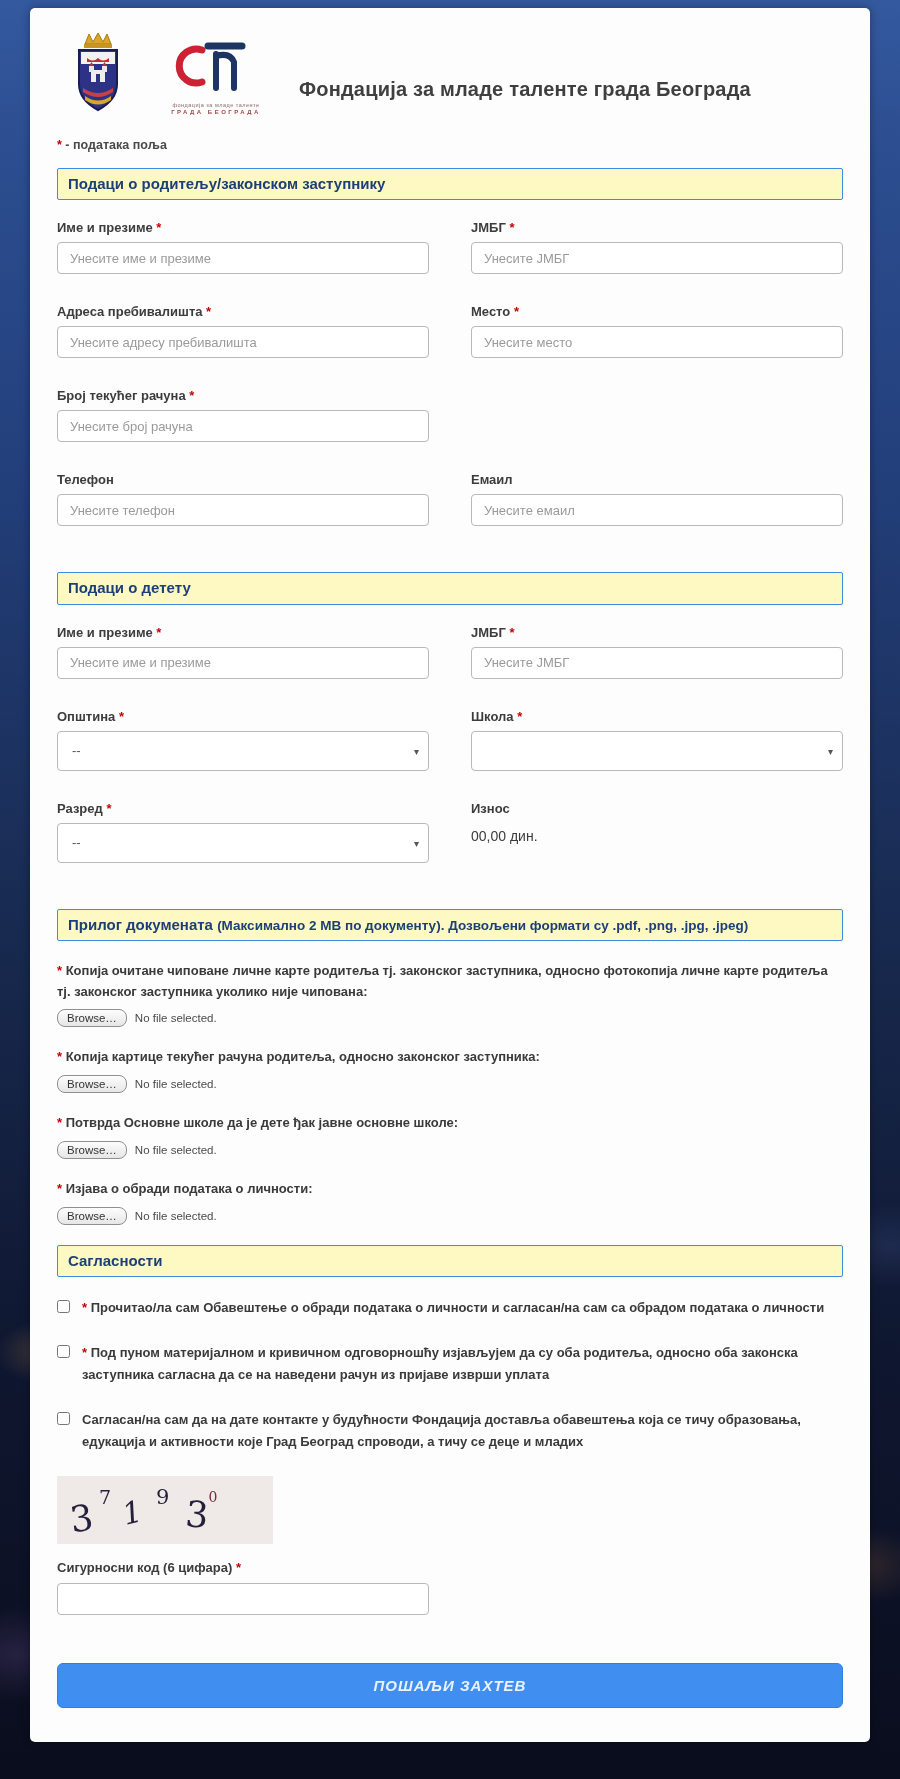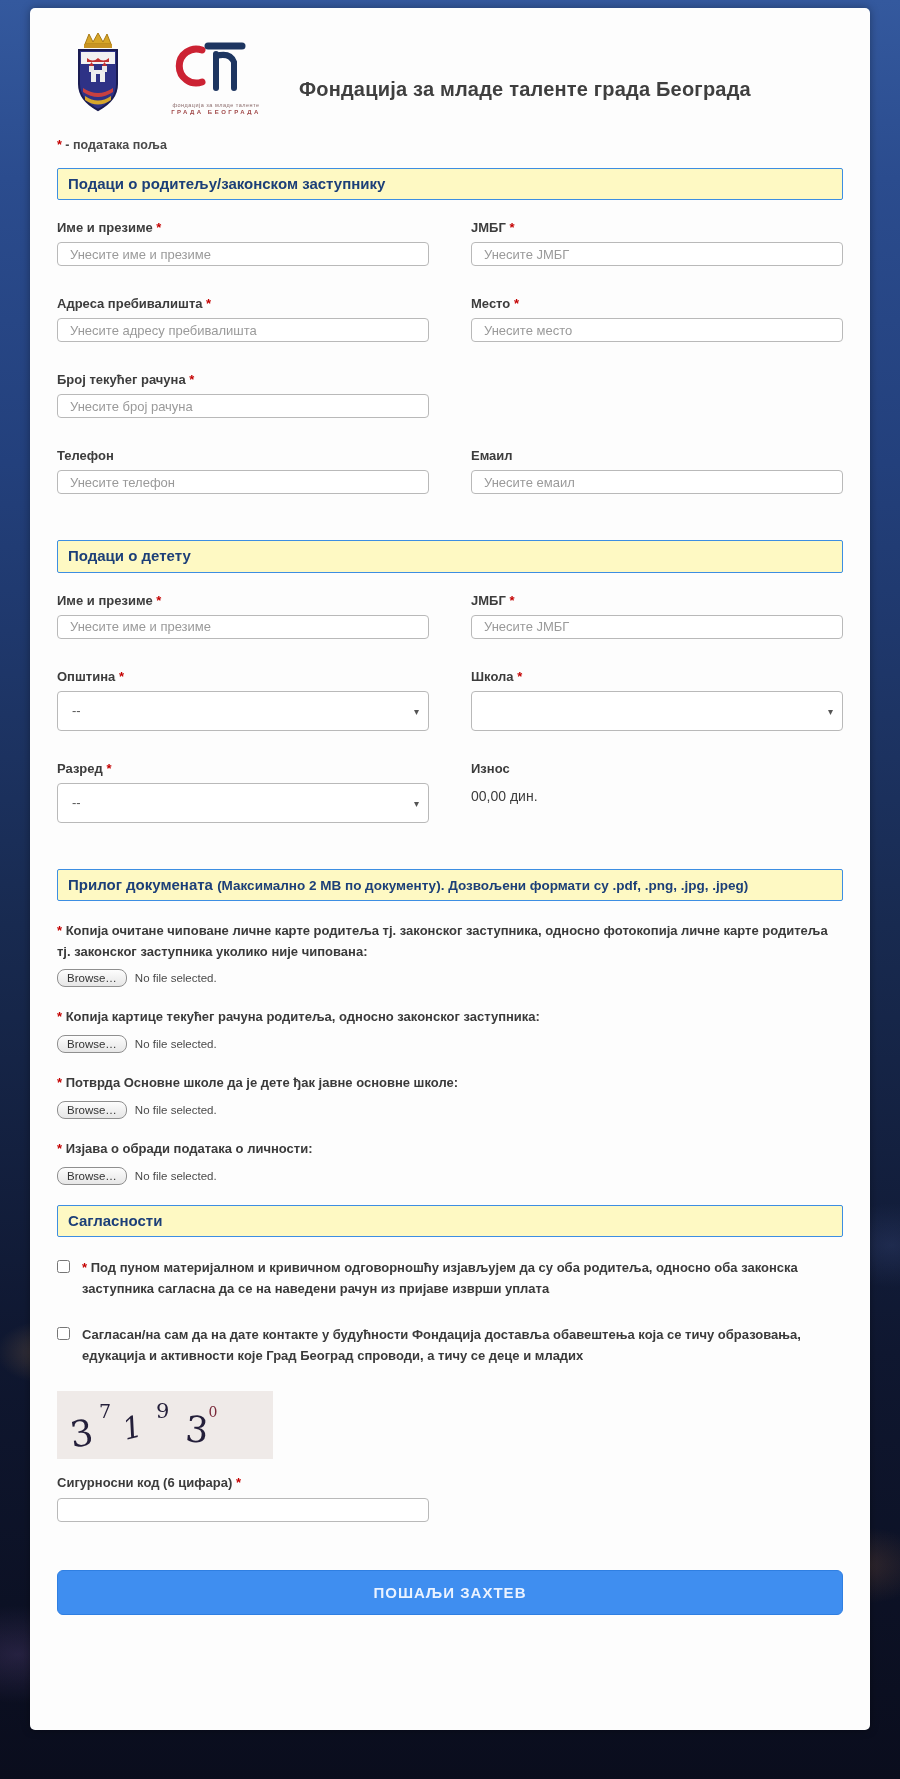--- a/index.html
+++ b/index.html
@@ -38,21 +38,21 @@
     background:#fef9c3;border:1px solid #3d8ee2;border-radius:2px;
     color:#1c3f78;font-weight:bold;font-size:15px;
     padding:5px 10px;margin:16px 0 20px;line-height:1.35;
   }
   .secbar .note{font-weight:600;font-size:13.5px;}
   
   .row{display:flex;column-gap:42px;}
   .field{width:372px;margin-bottom:30px;}
   .field label{display:block;font-size:13px;font-weight:bold;color:#3c3c3c;margin-bottom:7px;}
   .tinput{
-    width:100%;height:24px;box-sizing:border-box;
+    width:100%;height:32px;box-sizing:border-box;
     border:1px solid #b9b9b9;border-radius:4px;background:#fff;
     padding:0 12px;font-size:13px;color:#c2410c;font-family:"Liberation Sans",sans-serif;
   }
   .tinput::placeholder{color:#9a9a9a;}
   .select{
     position:relative;height:40px;box-sizing:border-box;border:1px solid #b9b9b9;border-radius:4px;
     background:#fff;display:flex;align-items:center;padding:0 26px 0 14px;
     font-size:13px;color:#555;cursor:pointer;
   }
   .select .chev{position:absolute;right:9px;top:50%;transform:translateY(-50%);font-size:10px;color:#555;}
@@ -85,20 +85,21 @@
   .cd4{font-size:36px;transform:rotate(5deg) translateY(5px);margin-left:17px;}
   .cd5{font-size:14px;transform:translateY(-13px);margin-left:-1px;color:#7a2a3a;}
   .sec-code-label{display:block;font-size:13px;font-weight:bold;color:#3c3c3c;margin:14px 0 8px;}
   .sec-code-input{width:372px;}
   
   .submit-btn{
     display:block;width:100%;height:45px;margin:48px auto 18px;
     background:#3f8ef0;border:1px solid #2f7fe2;border-radius:6px;
     color:#eaf2ff;font-size:15px;font-weight:bold;letter-spacing:1px;cursor:pointer;
     font-family:"Liberation Sans",sans-serif;
+    font-style:italic;
   }
 </style>
 </head>
 <body>
 
 <div class="page">
   <div class="card">
 
     
     <div class="hdr">
@@ -266,20 +267,24 @@
         <button class="browse-btn">Browse…</button>
         <span class="file-status">No file selected.</span>
       </div>
     </div>
 
     
     <div class="secbar">
       <span>Сагласности</span>
     </div>
 
+    <div class="consent">
+      <input type="checkbox" style="">
+      <p><span class="req">*</span> <span>Прочитао/ла сам Обавештење о обради података о личности и сагласан/на сам са обрадом података о личности</span></p>
+    </div>
 
     <div class="consent">
       <input type="checkbox" style="">
       <p><span class="req">*</span> <span>Под пуном материјалном и кривичном одговорношћу изјављујем да су оба родитеља, односно оба законска заступника сагласна да се на наведени рачун из пријаве изврши уплата</span></p>
     </div>
 
     <div class="consent">
       <input type="checkbox" style="">
       <p><span class="req"></span> <span>Сагласан/на сам да на дате контакте у будућности Фондација доставља обавештења која се тичу образовања, едукација и активности које Град Београд спроводи, а тичу се деце и младих</span></p>
     </div>

